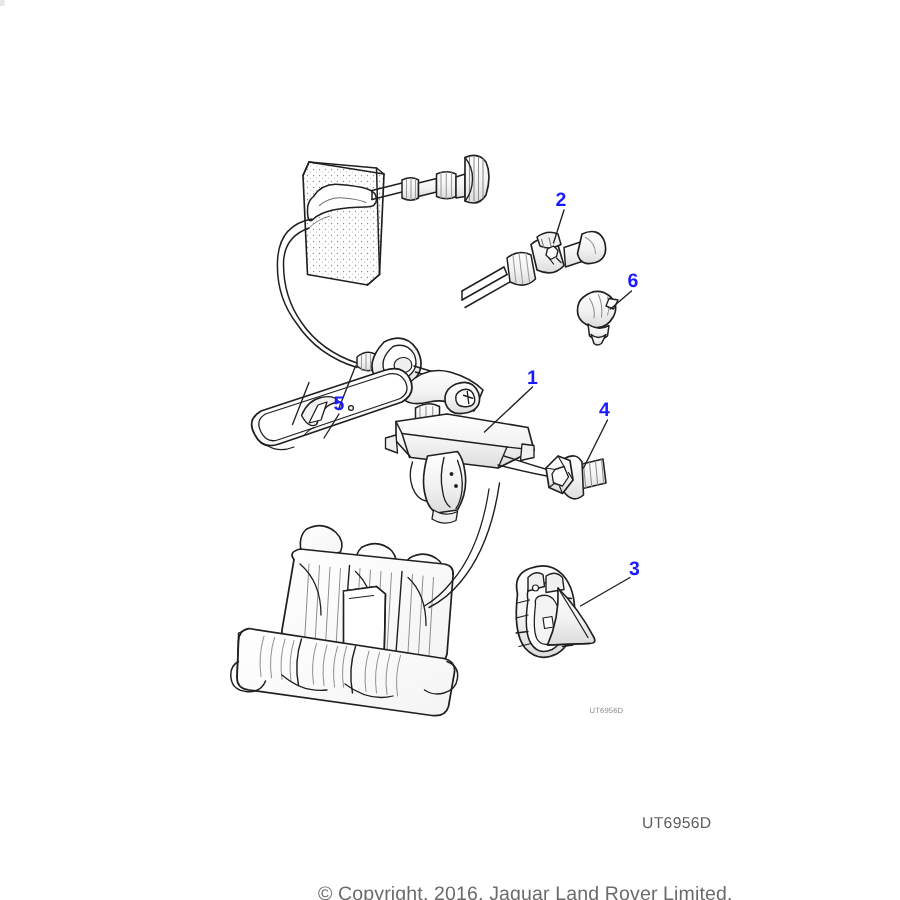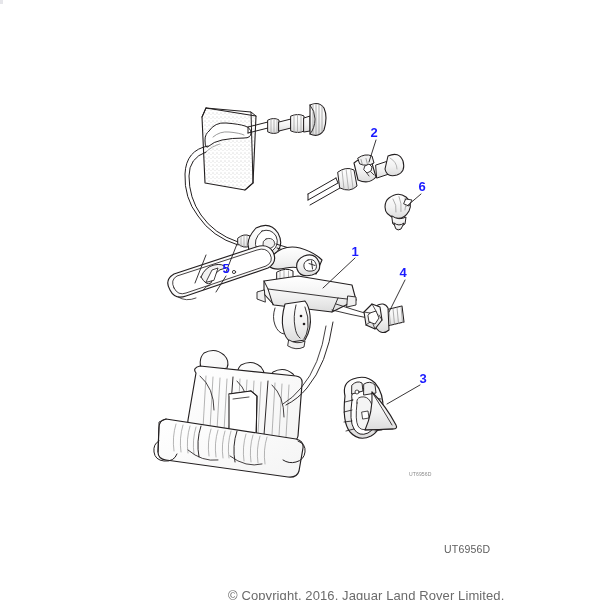--- a/index.html
+++ b/index.html
@@ -2,21 +2,21 @@
 <html><head>
 <meta charset="utf-8">
 <title>Parts Diagram</title>
 <style>
   html,body{margin:0;padding:0;background:#ffffff;}
   body{width:600px;height:600px;overflow:hidden;
        font-family:"Liberation Sans", sans-serif;
        -webkit-font-smoothing:antialiased;}
   #page{position:relative;width:600px;height:600px;background:#fff;}
   #diagram{position:absolute;left:0;top:0;width:600px;height:600px;}
-  .txt{position:absolute;white-space:nowrap;color:#5a5a5a;margin-left:16px;}
+  .txt{position:absolute;white-space:nowrap;color:#5a5a5a;}
   #copyright{left:212px;top:588px;font-size:13px;letter-spacing:.1px;color:#6b6b6b;}
   #code-main{left:428px;top:543px;font-size:10.5px;color:#5e5e5e;letter-spacing:.2px;}
   #code-small{left:393px;top:471px;font-size:5.1px;color:#8a8a8a;letter-spacing:.1px;}
   #speck{left:104px;top:11px;width:3px;height:4px;background:#e6e6ea;}
 </style>
 </head>
 <body>
 
 <div id="page">
 

